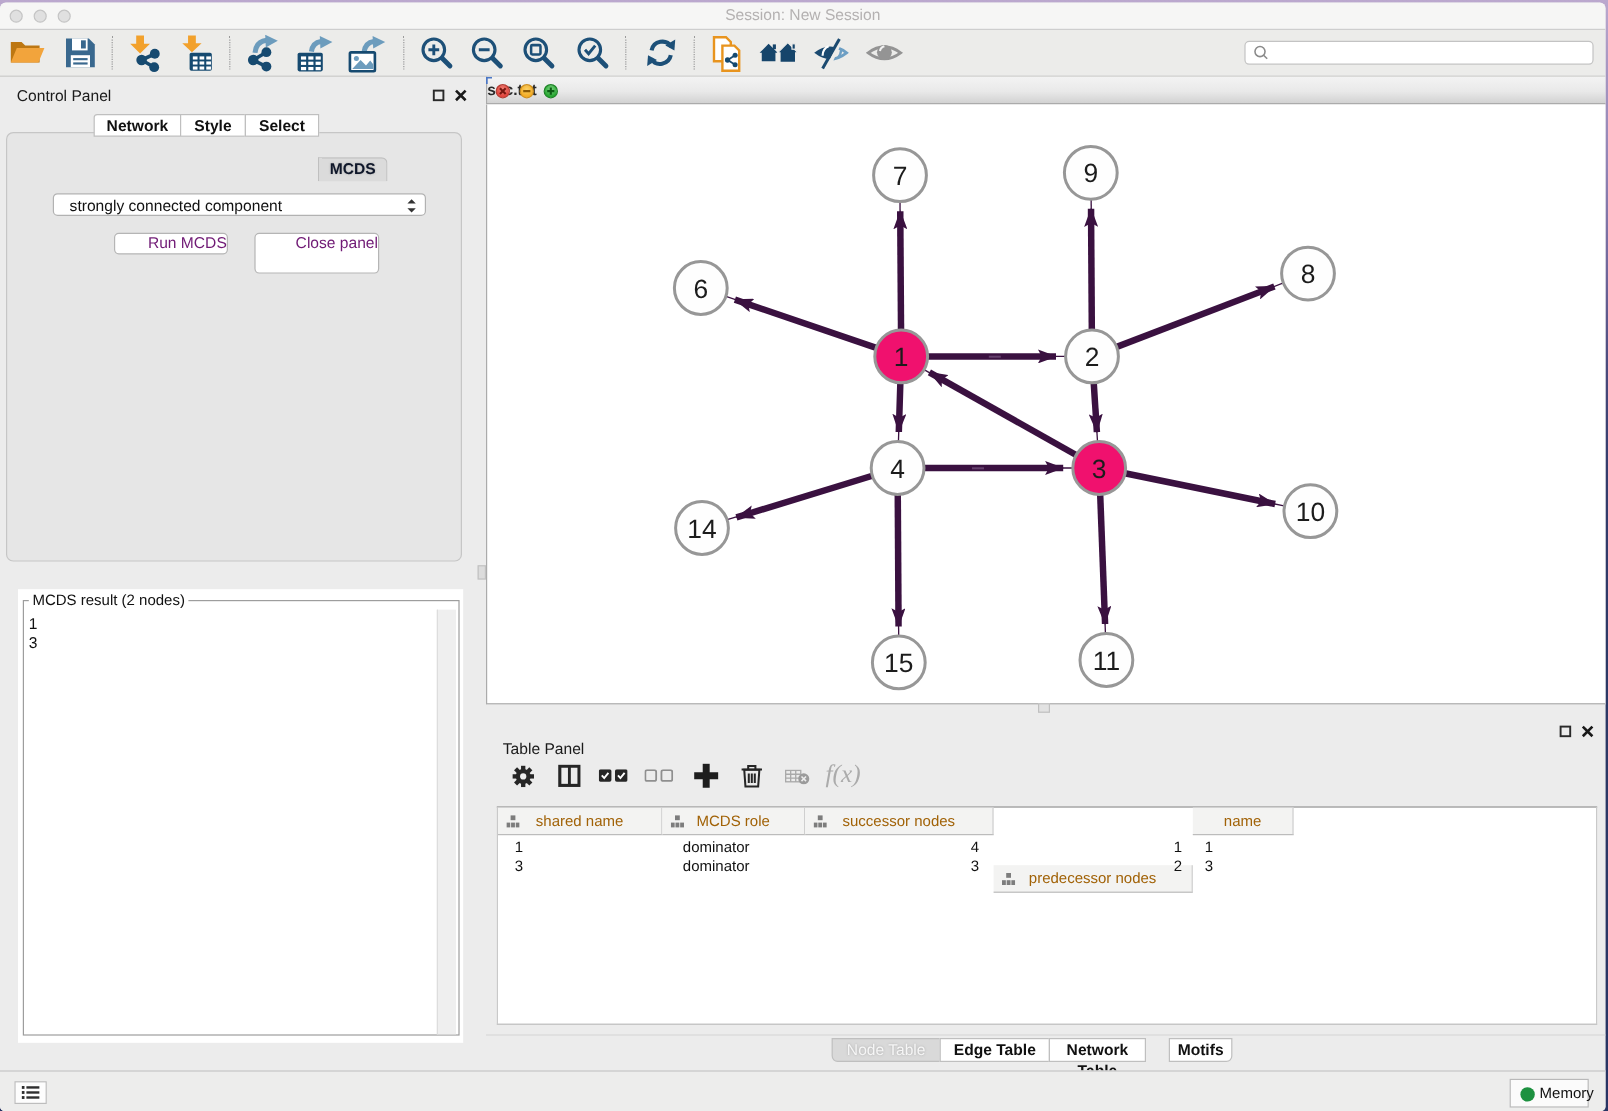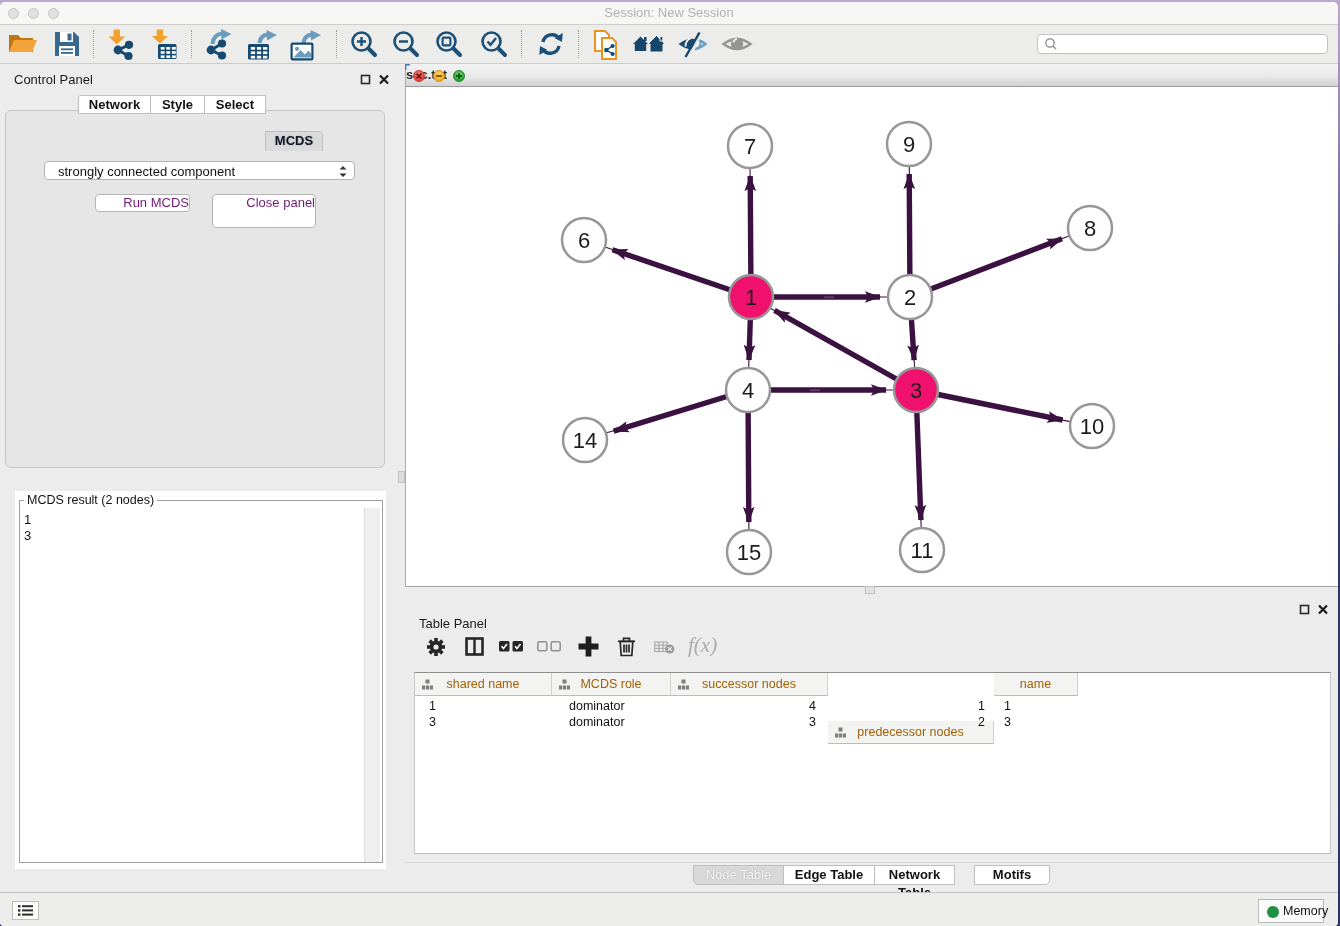--- a/index.html
+++ b/index.html
@@ -456,21 +456,21 @@
         <div class="abs" style="left:154px;">dominator</div>
         <div class="abs" style="left:256px;width:145px;text-align:right;">3</div>
         <div class="abs" style="left:413px;width:157px;text-align:right;">2</div>
         <div class="abs" style="left:589px;">3</div>
       </div>
     </div>
     <div class="abs" style="left:0;top:265px;width:933px;height:1px;background:#d8d8d8;"></div>
     <div class="btab" style="left:288px;top:268px;width:91px;background:#d9d9d9;color:#f6f6f6;text-shadow:0 0 2px #a8a8a8;border-radius:0 0 0 5px;">Node Table</div>
     <div class="btab" style="left:378px;top:268px;width:92px;font-weight:700;">Edge Table</div>
     <div class="btab" style="left:469px;top:268px;width:81px;font-weight:700;">Network Table</div>
-    <div class="btab" style="left:569px;top:268px;width:76px;font-weight:700;border-radius:0 0 5px 0;">Motifs</div>
+    <div class="btab" style="left:569px;top:268px;width:53px;font-weight:700;border-radius:0 0 5px 0;">Motifs</div>
   </div>
 
   <div class="abs" id="statusbar">
     <div class="abs" style="left:12px;top:8px;width:27px;height:19px;background:#fdfdfd;border:1px solid #bdbdbd;box-sizing:border-box;">
       <svg width="15" height="11" style="position:absolute;left:5px;top:3px;" viewBox="0 0 15 11">
         <g fill="#2e2e2e">
             <rect x="0" y="0" width="2.4" height="2.4"></rect>
             <rect x="0" y="4.2" width="2.4" height="2.4"></rect>
             <rect x="0" y="8.4" width="2.4" height="2.4"></rect>
             <rect x="4" y="0.2" width="11" height="2"></rect>

